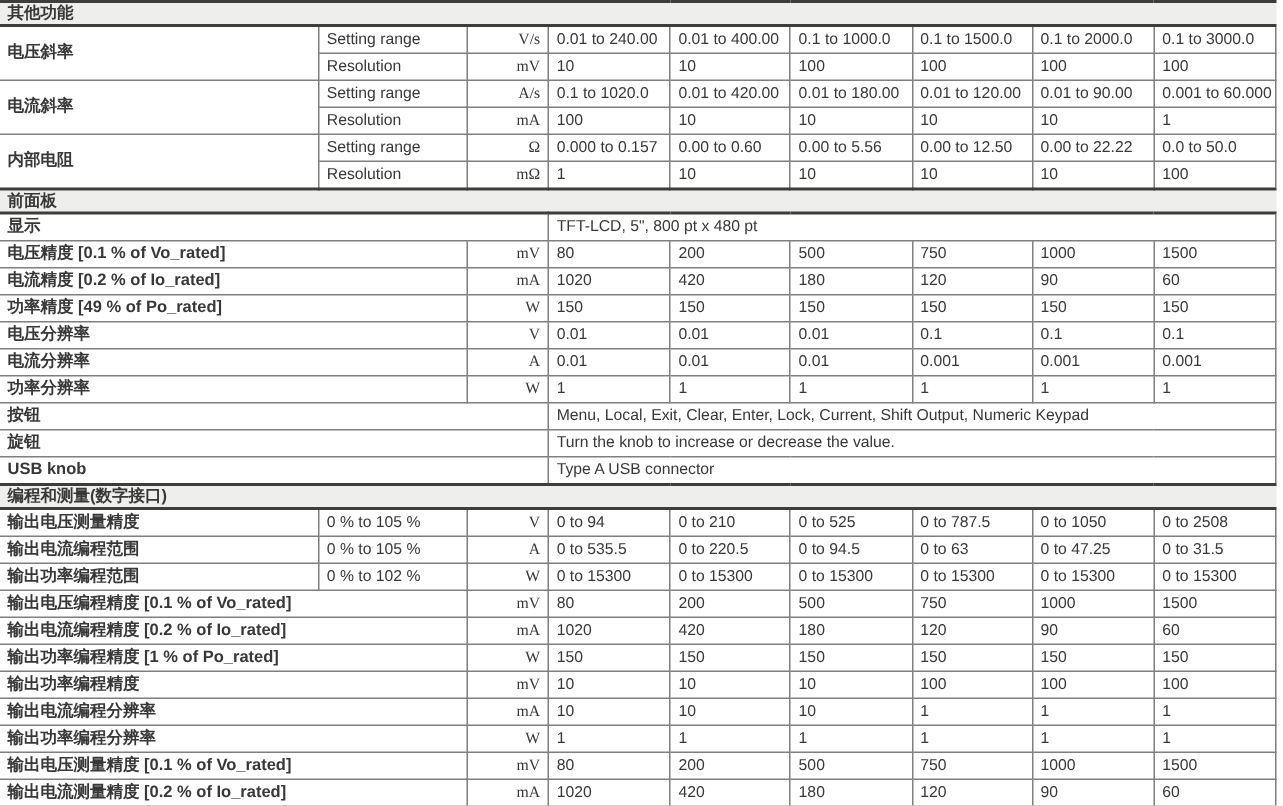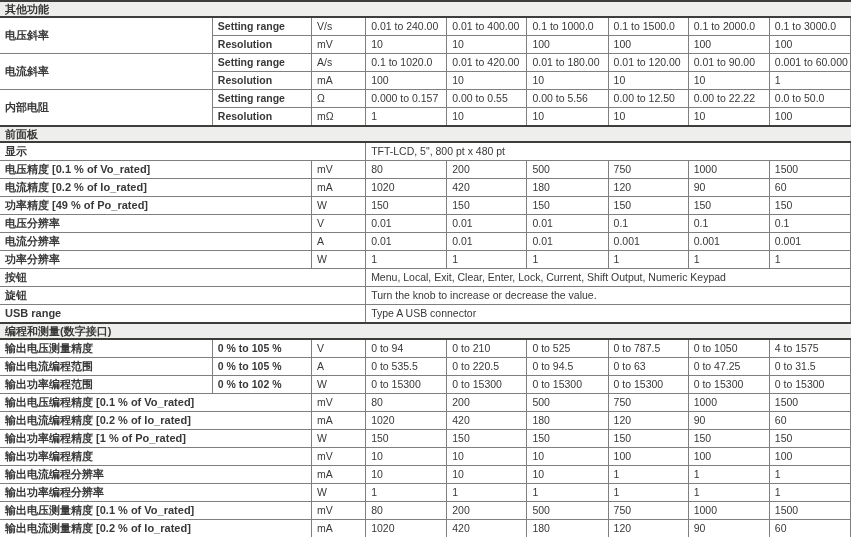--- a/index.html
+++ b/index.html
@@ -40,25 +40,26 @@
     font-size:11px;
     height:11px;
     line-height:12px;
     padding:1px 5px;
   }
   td.label-cell{
     font-weight:bold;
     font-size:11px;
   }
   td.sub-cell{
-    font-weight:bold;
+    font-weight:normal;
     font-size:10.5px;
   }
   td.unit-cell{
-    text-align:left;
+    text-align:right;
+    font-family:Liberation Serif, serif;
   }
   td.label-cell, td.section-cell{ border-left:none;margin-left:40px; }
   tr:last-child td{ border-bottom:2px solid var(--border-dark); }
 </style>
 </head>
 <body>
 
 <div>
   <table>
     <colgroup>
@@ -116,21 +117,21 @@
           <td class="value-cell">10</td>
           <td class="value-cell">10</td>
           <td class="value-cell">10</td>
           <td class="value-cell">1</td>
         </tr>
         <tr>
           <td class="label-cell" rowspan="2">内部电阻</td>
           <td class="sub-cell">Setting range</td>
           <td class="unit-cell">Ω</td>
           <td class="value-cell">0.000 to 0.157</td>
-          <td class="value-cell">0.00 to 0.55</td>
+          <td class="value-cell">0.00 to 0.60</td>
           <td class="value-cell">0.00 to 5.56</td>
           <td class="value-cell">0.00 to 12.50</td>
           <td class="value-cell">0.00 to 22.22</td>
           <td class="value-cell">0.0 to 50.0</td>
         </tr>
         <tr>
           <td class="sub-cell">Resolution</td>
           <td class="unit-cell">mΩ</td>
           <td class="value-cell">1</td>
           <td class="value-cell">10</td>
@@ -208,36 +209,36 @@
         </tr>
         <tr>
           <td class="label-cell" colspan="3">按钮</td>
           <td class="value-cell" colspan="6">Menu, Local, Exit, Clear, Enter, Lock, Current, Shift Output, Numeric Keypad</td>
         </tr>
         <tr>
           <td class="label-cell" colspan="3">旋钮</td>
           <td class="value-cell" colspan="6">Turn the knob to increase or decrease the value.</td>
         </tr>
         <tr>
-          <td class="label-cell" colspan="3">USB range</td>
+          <td class="label-cell" colspan="3">USB knob</td>
           <td class="value-cell" colspan="6">Type A USB connector</td>
         </tr>
         <tr>
           <td class="section-cell" colspan="9">编程和测量(数字接口)</td>
         </tr>
         <tr>
           <td class="label-cell">输出电压测量精度</td>
           <td class="sub-cell">0 % to 105 %</td>
           <td class="unit-cell">V</td>
           <td class="value-cell">0 to 94</td>
           <td class="value-cell">0 to 210</td>
           <td class="value-cell">0 to 525</td>
           <td class="value-cell">0 to 787.5</td>
           <td class="value-cell">0 to 1050</td>
-          <td class="value-cell">4 to 1575</td>
+          <td class="value-cell">0 to 2508</td>
         </tr>
         <tr>
           <td class="label-cell">输出电流编程范围</td>
           <td class="sub-cell">0 % to 105 %</td>
           <td class="unit-cell">A</td>
           <td class="value-cell">0 to 535.5</td>
           <td class="value-cell">0 to 220.5</td>
           <td class="value-cell">0 to 94.5</td>
           <td class="value-cell">0 to 63</td>
           <td class="value-cell">0 to 47.25</td>

